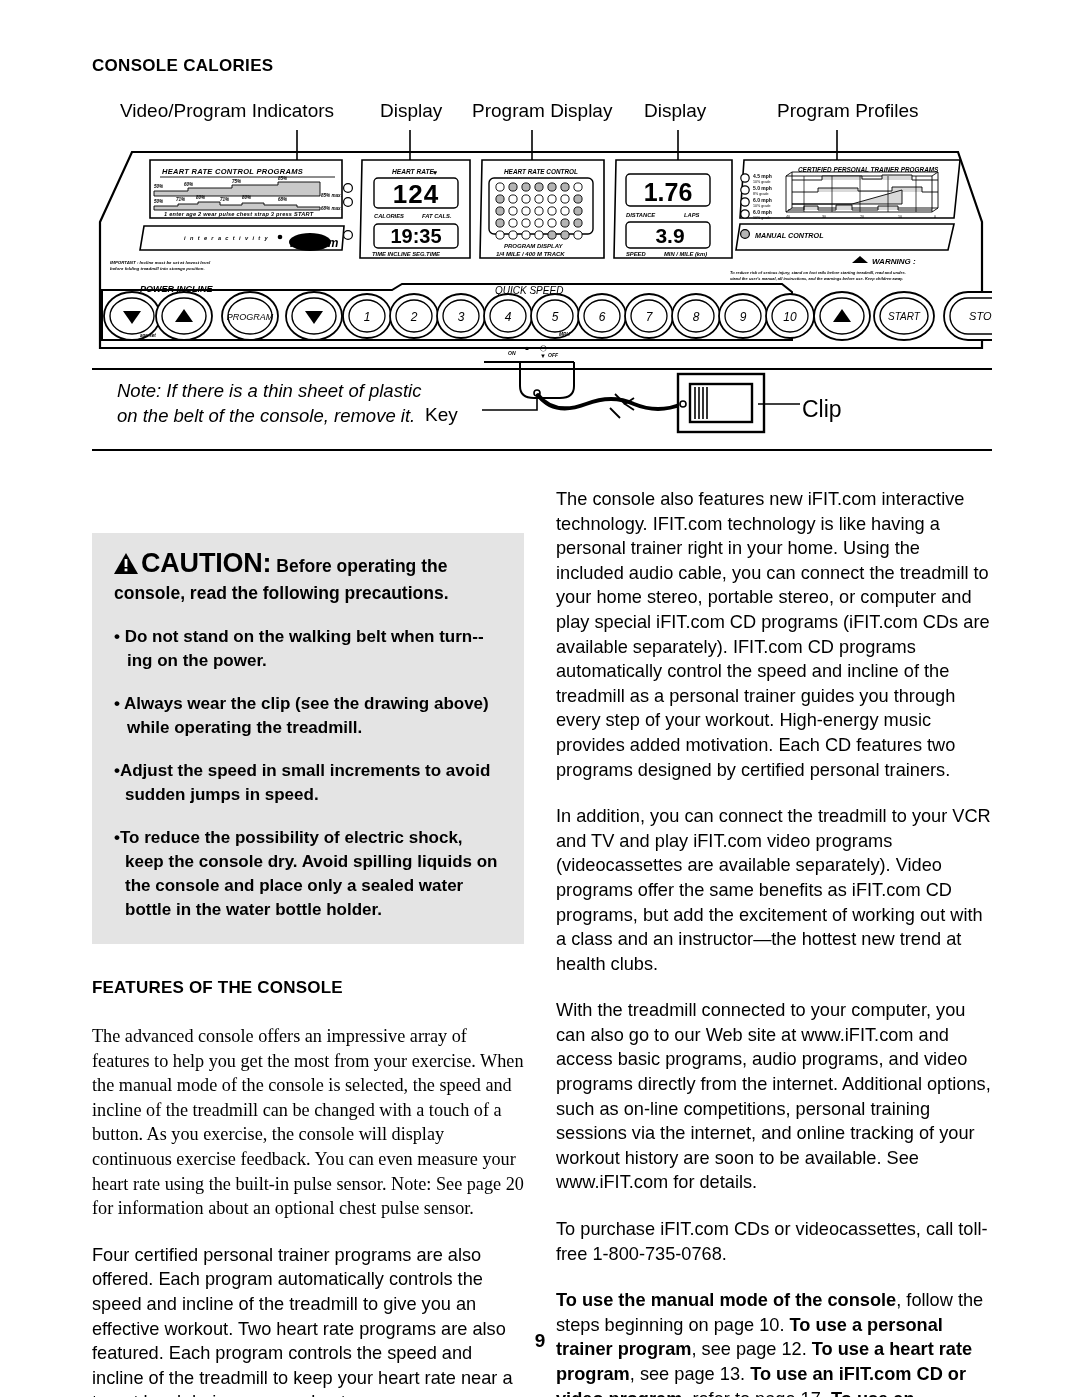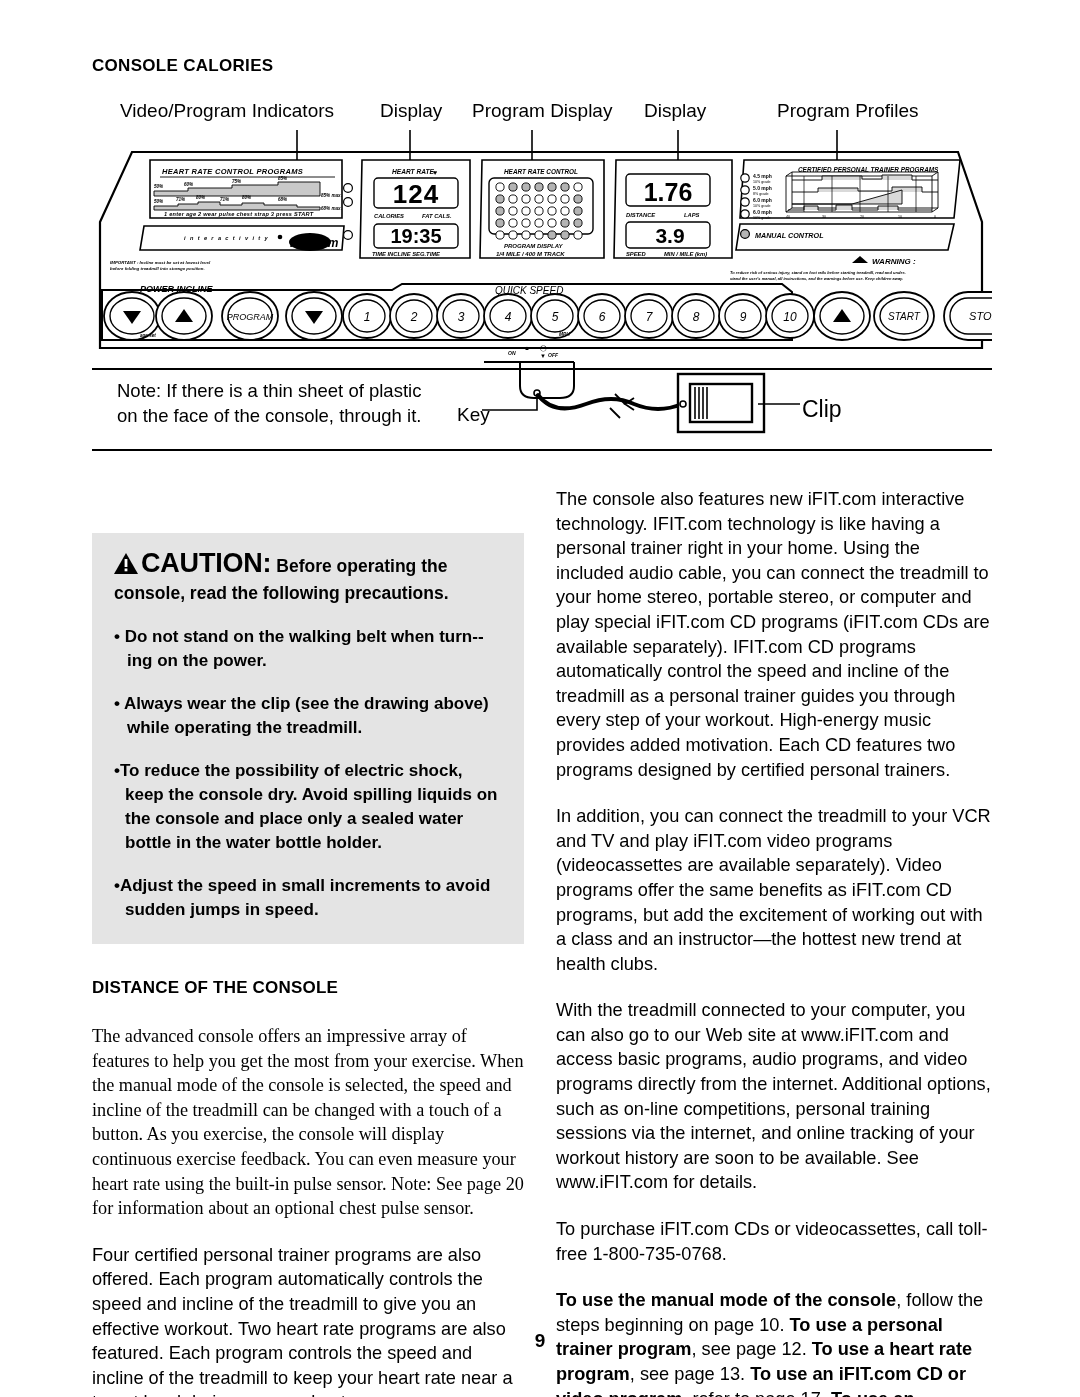--- a/index.html
+++ b/index.html
@@ -57,24 +57,25 @@
     top: 368px;
     width: 900px;
     height: 72px;
   }
   .note-text {
     position: absolute;
     left: 25px;
     top: 10px;
     font-size: 18.5px;
     line-height: 25px;
+    font-style: italic;
   }
   .key-label {
     position: absolute;
-    left: 365px;
+    left: 333px;
     top: 36px;
     font-size: 19px;
   }
   .clip-label {
     position: absolute;
     left: 710px;
     top: 28px;
     font-size: 23px;
   }
   .keyclip-svg {
@@ -494,21 +495,21 @@
   </g>
 </svg>
 </div>
 
 <div class="rule rule-top"></div>
 <div class="rule rule-bottom"></div>
 
 <div class="note-row">
   <div class="note-text">
     <div>Note: If there is a thin sheet of plastic</div>
-    <div>on the face of the console, through it.</div>
+    <div>on the belt of the console, remove it.</div>
   </div>
   <div class="key-label">Key</div>
   <div class="clip-label">Clip</div>
 
   <svg class="keyclip-svg" width="330" height="76" viewBox="0 0 330 76" xmlns="http://www.w3.org/2000/svg">
 
     <g stroke="#000" stroke-width="2" fill="none">
       <path d="M38 2 L38 26 Q38 38 52 38 L78 38 Q92 38 92 26 L92 2"></path>
       <line x1="2" y1="2" x2="92" y2="2"></line>
     </g>
@@ -547,26 +548,26 @@
           <rect x="10.6" y="6" width="2.8" height="8" fill="#fff"></rect>
           <rect x="10.6" y="15.5" width="2.8" height="2.8" fill="#fff"></rect>
         </svg>
       </span><span class="caution-word">CAUTION</span><span class="caution-word">:</span>
       <span>Before operating the</span><br>
       <span>console, read the following precautions.</span>
     </div>
     <ul class="caution-list">
       <li>• <span>Do not stand on the walking belt when turn-­ing on the power.</span></li>
       <li>• <span>Always wear the clip (see the drawing above) while operating the treadmill.</span></li>
+      <li class="tight">•<span>Adjust the speed in small increments to avoid sudden jumps in speed.</span></li>
       <li class="tight">•<span>To reduce the possibility of electric shock, keep the console dry. Avoid spilling liquids on the console and place only a sealed water bottle in the water bottle holder.</span></li>
-      <li class="tight">•<span>Adjust the speed in small increments to avoid sudden jumps in speed.</span></li>
     </ul>
   </div>
 
-  <h2 class="sub-head">DISTANCE OF THE CONSOLE</h2>
+  <h2 class="sub-head">FEATURES OF THE CONSOLE</h2>
   <p class="body first">The advanced console offers an impressive array of features to help you get the most from your exercise. When the manual mode of the console is selected, the speed and incline of the treadmill can be changed with a touch of a button. As you exercise, the console will display continuous exercise feedback. You can even measure your heart rate using the built-in pulse sensor. Note: See page 20 for information about an optional chest pulse sensor.</p>
   <p class="body">Four certified personal trainer programs are also offered. Each program automatically controls the speed and incline of the treadmill to give you an effective workout. Two heart rate programs are also featured. Each program controls the speed and incline of the treadmill to keep your heart rate near a target level during your workouts.</p>
 </div>
 
 <div class="col-right">
   <p class="body">The console also features new iFIT.com interactive technology. IFIT.com technology is like having a personal trainer right in your home. Using the included audio cable, you can connect the treadmill to your home stereo, portable stereo, or computer and play special iFIT.com CD programs (iFIT.com CDs are available separately). IFIT.com CD programs automatically control the speed and incline of the treadmill as a personal trainer guides you through every step of your workout. High-energy music provides added motivation. Each CD features two programs designed by certified personal trainers.</p>
   <p class="body">In addition, you can connect the treadmill to your VCR and TV and play iFIT.com video programs (videocassettes are available separately). Video programs offer the same benefits as iFIT.com CD programs, but add the excitement of working out with a class and an instructor—the hottest new trend at health clubs.</p>
   <p class="body">With the treadmill connected to your computer, you can also go to our Web site at www.iFIT.com and access basic programs, audio programs, and video programs directly from the internet. Additional options, such as on-line competitions, personal training sessions via the internet, and online tracking of your workout history are soon to be available. See www.iFIT.com for details.</p>
   <p class="body">To purchase iFIT.com CDs or videocassettes, call toll-free 1-800-735-0768.</p>
   <p class="body" id="final-para"><b>To use the manual mode of the console</b><span>, follow the steps beginning on page 10. </span><b>To use a personal trainer program</b><span>, see page 12. </span><b>To use a heart rate program</b><span>, see page 13. </span><b>To use an iFIT.com CD or video program</b><span>, refer to page 17. </span><b>To use an iFIT.com program directly from our Web site</b></p>

